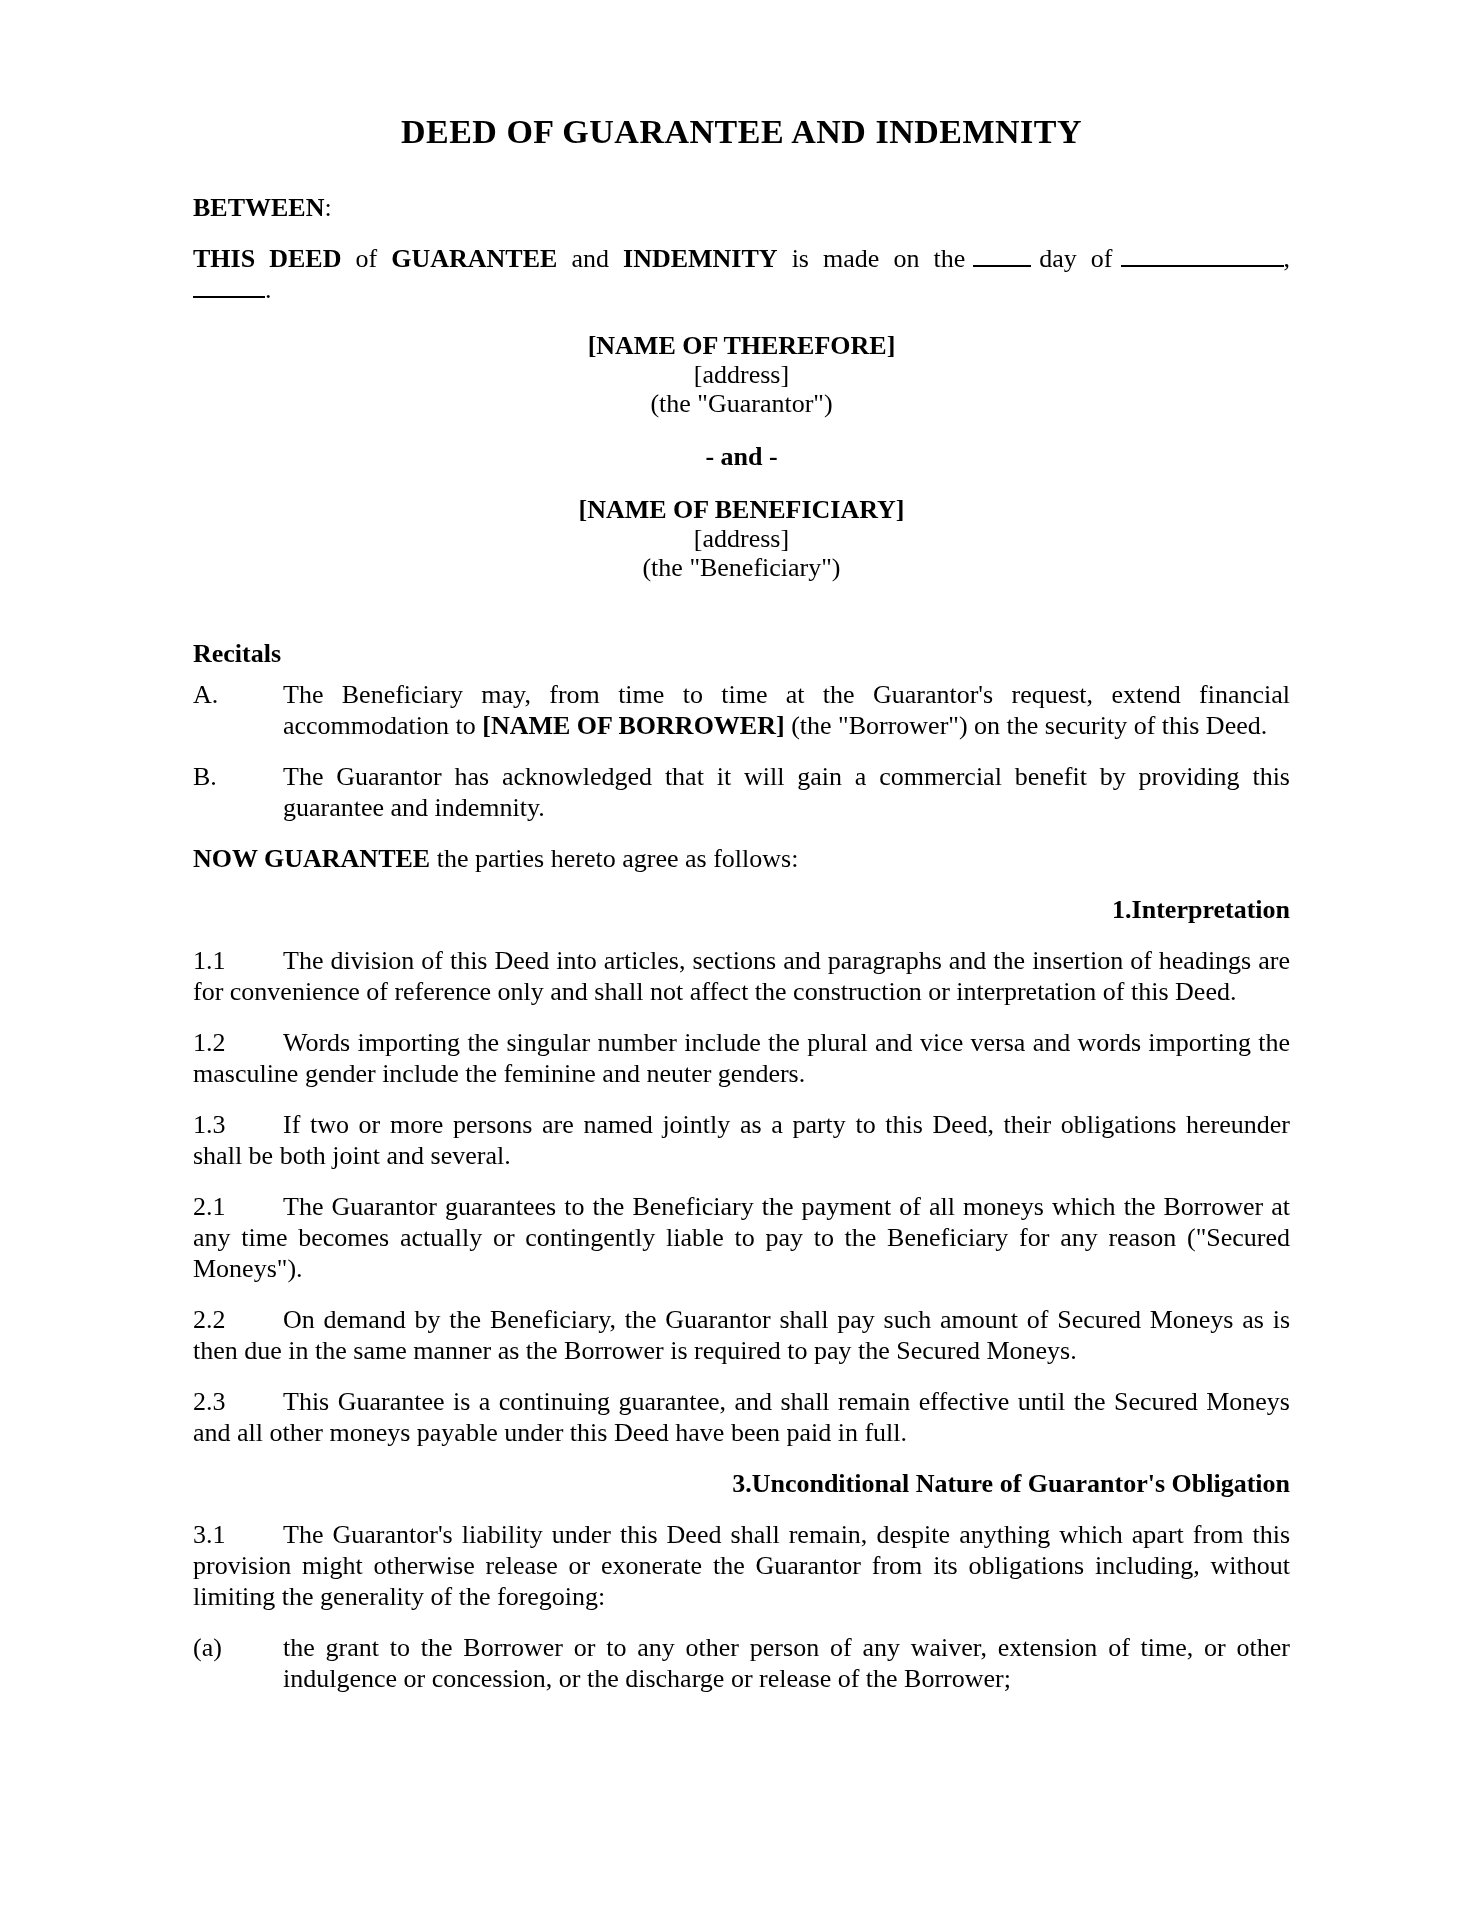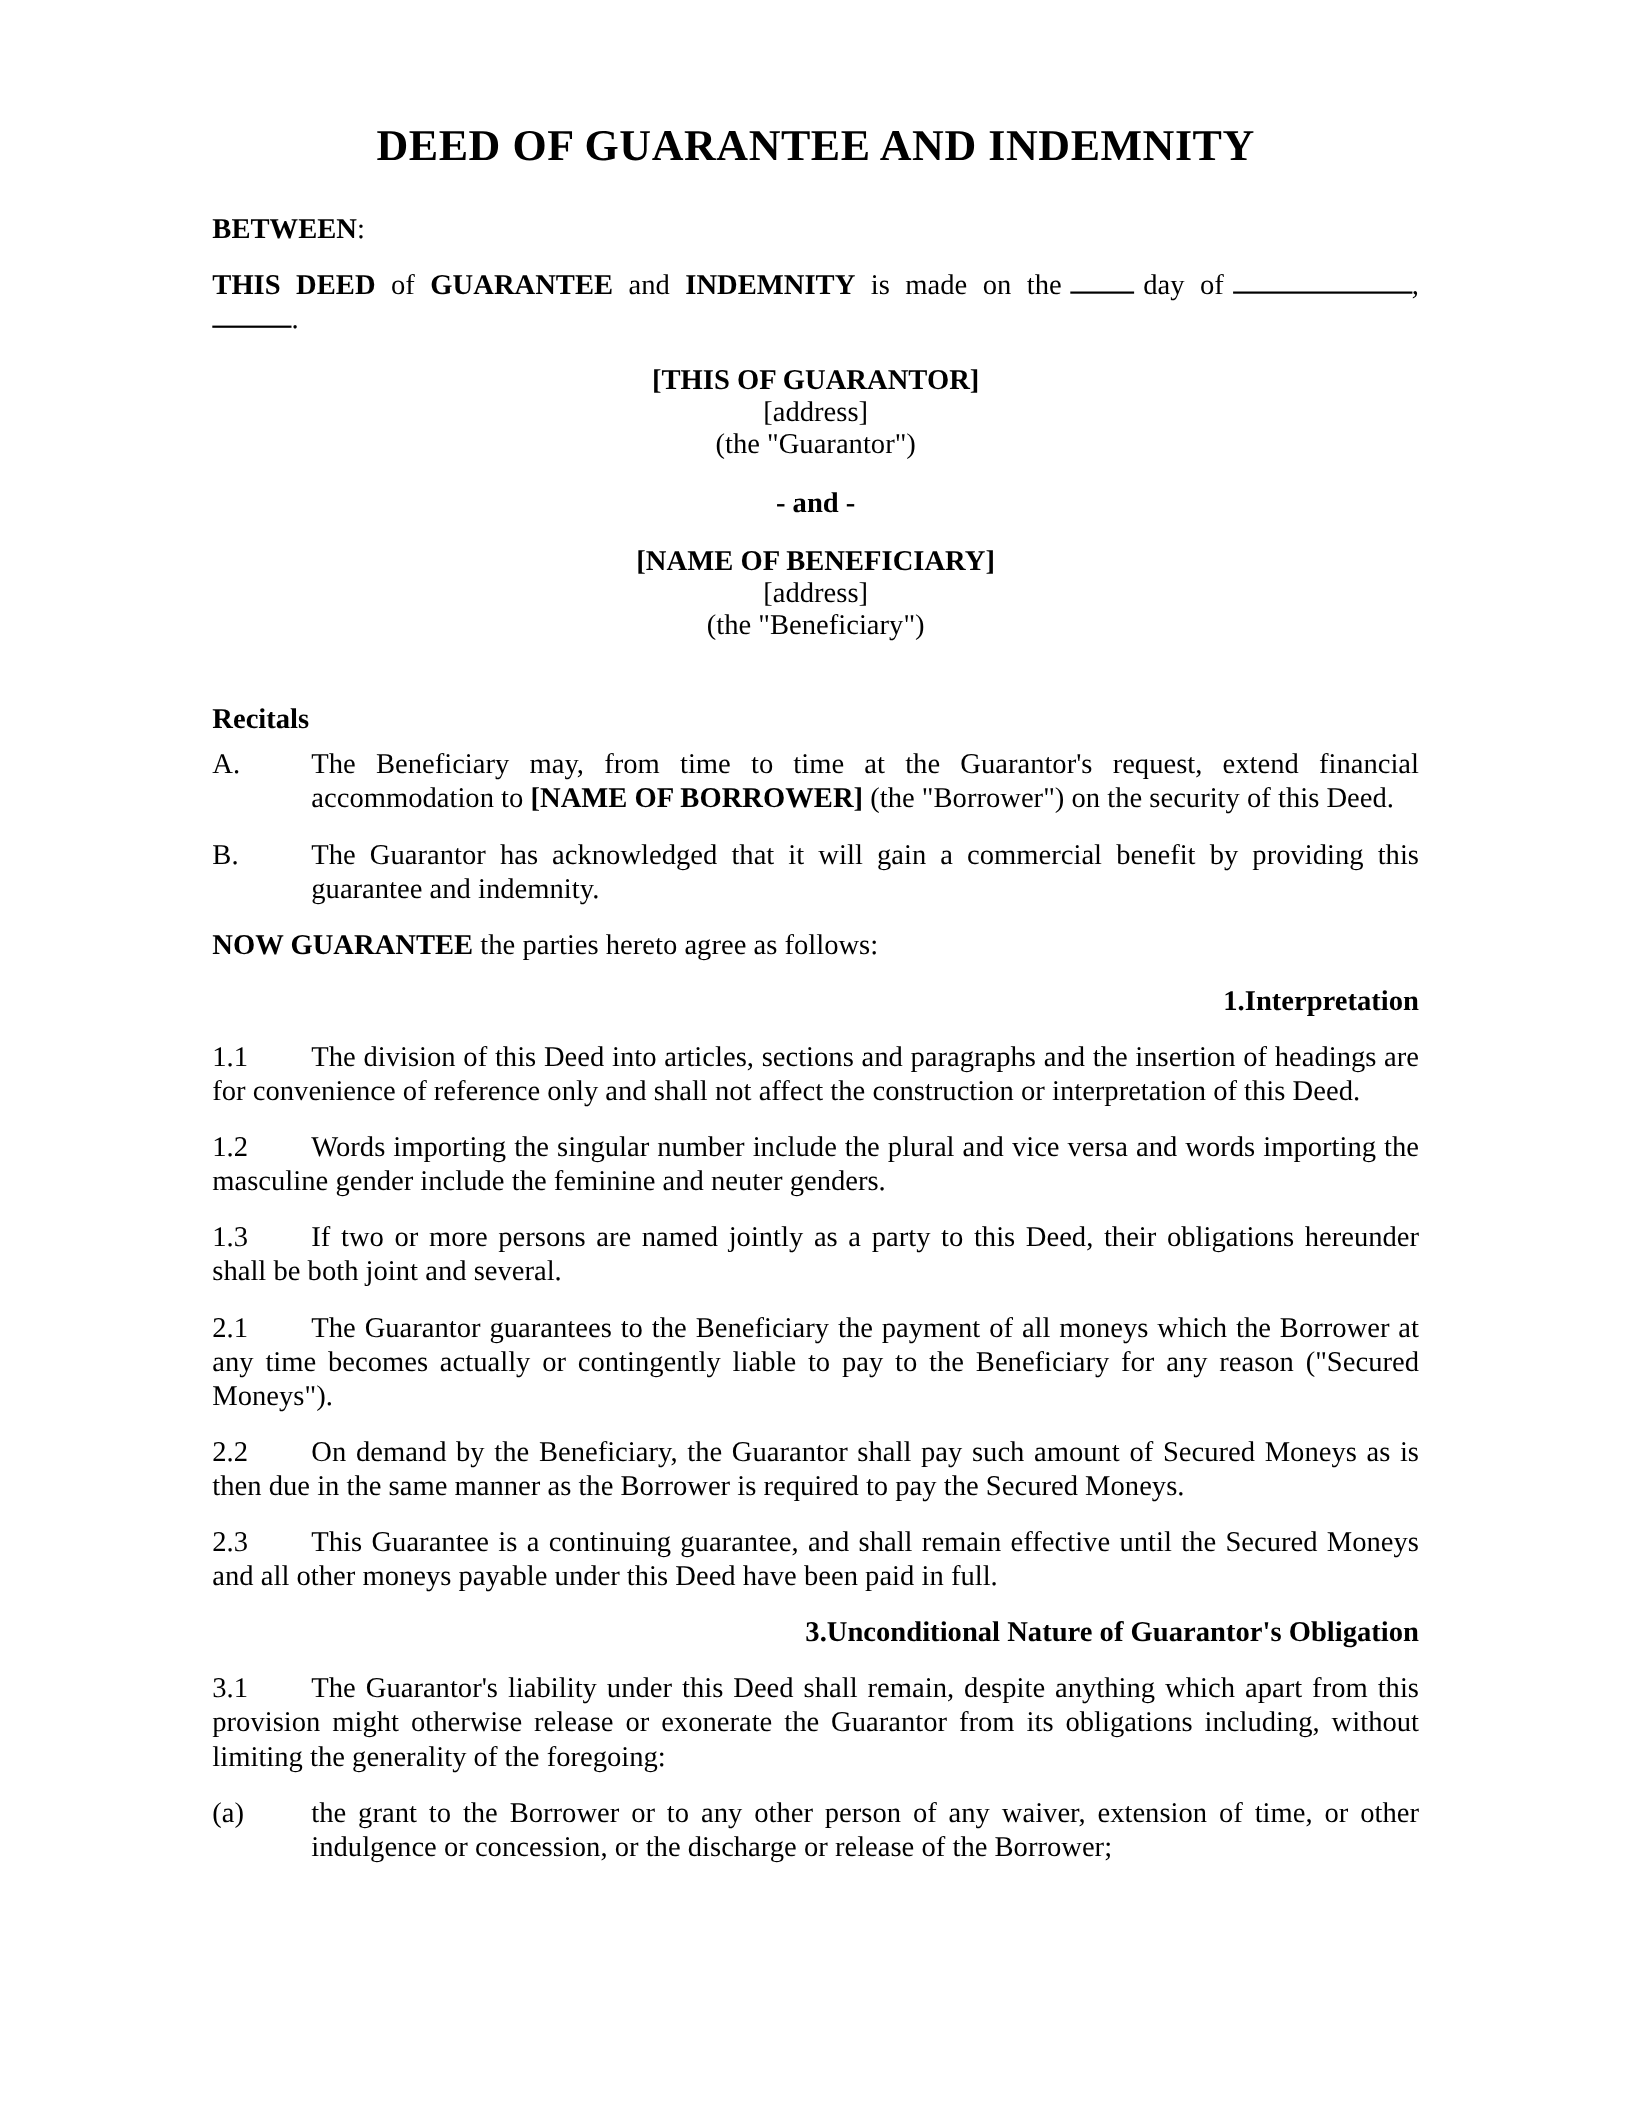--- a/index.html
+++ b/index.html
@@ -15,21 +15,21 @@
     background: #ffffff;
     color: #000000;
     padding: 112px 193px 60px 193px;
     font-family: "Liberation Serif", "DejaVu Serif", serif;
     font-size: 26px;
     line-height: 31px;
   }
   .title {
     text-align: center;
     font-weight: bold;
-    font-size: 40px;
+    font-size: 34px;
     line-height: 40px;
     margin: 0 0 28px 0;
     letter-spacing: 0.5px;
   }
   .block {
     margin: 0 0 20px 0;
     text-align: justify;
   }
   .intro-line1 {
     text-align: justify;
@@ -90,21 +90,21 @@
   <h1 class="title">DEED OF GUARANTEE AND INDEMNITY</h1>
 
   <div class="block between"><b>BETWEEN</b><span>:</span></div>
 
   <div class="block">
     <div class="intro-line1"><b>THIS DEED</b><span> of </span><b>GUARANTEE</b><span> and </span><b>INDEMNITY</b><span> is made on the</span><span class="blank blank-day"></span><span>day of</span><span class="blank blank-month"></span><span>,</span></div>
     <div class="intro-line2"><span class="blank blank-year"></span><span>.</span></div>
   </div>
 
   <div class="party-block">
-    <div class="bold">[THIS OF GUARANTOR]</div>
+    <div class="bold">[NAME OF THEREFORE]</div>
     <div>[address]</div>
     <div>(the "Guarantor")</div>
     <div class="party-sep">- and -</div>
     <div class="bold">[NAME OF BENEFICIARY]</div>
     <div>[address]</div>
     <div>(the "Beneficiary")</div>
   </div>
 
   <div class="block recitals-heading">Recitals</div>
 

